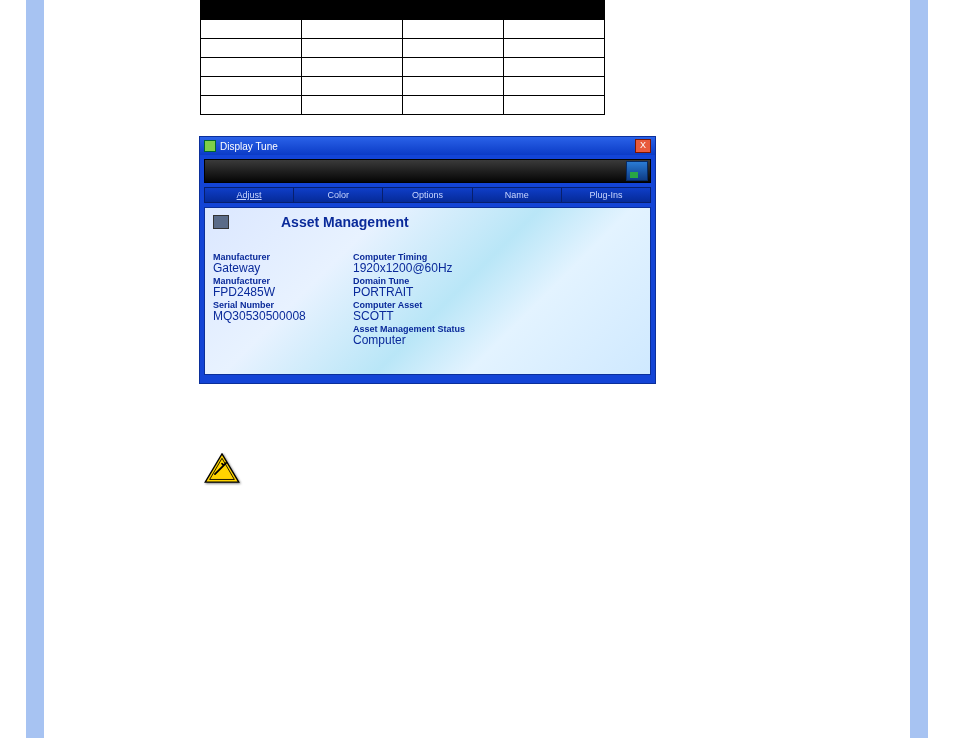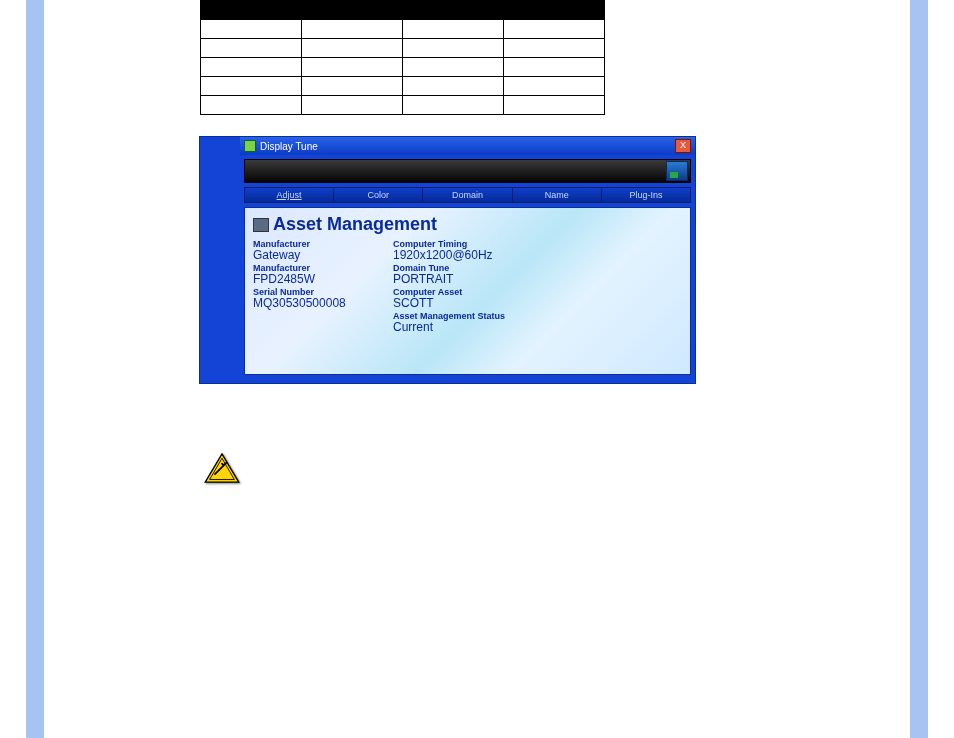--- a/index.html
+++ b/index.html
@@ -7,36 +7,36 @@
   
   .gut{position:absolute;top:0;bottom:0;background:#a7c3f2;opacity:1;}
   .gut.gL{left:26px;width:18px;}
   .gut.gR{right:26px;width:18px;}
   .contentCol{position:absolute;left:200px;top:0;width:600px;}
   
   table.grid{border-collapse:collapse;width:405px;margin-top:0;}
   table.grid th, table.grid td{border:1px solid #000;height:18px;padding:0 4px;font-size:10px;}
   table.grid th{background:#000;color:#fff;}
   
-  .win{margin-top:22px;width:455px;box-shadow:0 0 0 1px #0b2f9a;background:#1344d6;position:relative;padding-left:40px;}
+  .win{margin-top:22px;width:455px;box-shadow:0 0 0 1px #0b2f9a;background:#1344d6;position:relative;}
   .titlebar{height:18px;background:linear-gradient(#2a62e8,#0b3bc6);display:flex;align-items:center;padding:0 4px;color:#fff;font-size:10px;}
   .titlebar .tb-icon{width:10px;height:10px;background:#7fd04a;border:1px solid #063;display:inline-block;margin-right:4px;}
   .titlebar .spacer{flex:1;}
   .titlebar .tb-close{width:14px;height:12px;background:#e85a3c;border:1px solid #7a1500;color:#fff;font-size:9px;line-height:10px;text-align:center;}
   .toolbar{height:22px;background:linear-gradient(#3a3a3a,#050505);margin:4px 4px 0 4px;border:1px solid #000;position:relative;}
   .toolbar .pic{position:absolute;right:2px;top:1px;width:20px;height:18px;background:linear-gradient(#2a7bd4,#0e3c86);border:1px solid #062a63;}
   .toolbar .pic:after{content:"";position:absolute;left:3px;bottom:2px;width:8px;height:6px;background:#28a745;}
   .menubar{display:flex;margin:4px 4px 0 4px;}
   .menubar .mitem{flex:1;background:linear-gradient(#0f3ec8,#052a98);border:1px solid #071f6d;color:#c9d6ff;text-align:center;font-size:9px;line-height:14px;height:14px;border-left:none;}
   .menubar .mitem:first-child{border-left:1px solid #071f6d;text-decoration:underline;}
   .panel{margin:4px;background:linear-gradient(135deg,#dbe7ff 0%,#e8f2ff 30%,#b9e6f7 55%,#e3f3ff 70%,#cfe9ff 100%);border:1px solid #0b2f9a;min-height:150px;padding:6px 8px 10px 8px;position:relative;}
-  .panel h2{margin:0 0 4px 0;color:#0a2a9a;font-size:18px;font-weight:bold;display:flex;align-items:center;}
+  .panel h2{margin:0 0 4px 0;color:#0a2a9a;font-size:14px;font-weight:bold;display:flex;align-items:center;gap:48px;}
   .panel h2 .hicon{width:14px;height:12px;background:#5a6b88;border:1px solid #333;margin-right:4px;display:inline-block;}
   .cols{display:flex;}
-  .cols .col{min-width:140px;}
+  .cols .col{min-width:140px;margin-top:18px;}
   .lbl{color:#0a2a9a;font-weight:bold;font-size:9px;line-height:11px;}
   .val{color:#0a2a9a;font-size:12px;line-height:11px;margin-bottom:2px;}
   .winFooter{height:4px;background:#1344d6;}
   
   .caution{margin-top:70px;margin-left:4px;width:36px;height:30px;}
   .caution svg{width:36px;height:30px;filter:drop-shadow(1px 1px 1px rgba(0,0,0,.5));}
 </style>
 </head>
 <body>
 
@@ -95,21 +95,21 @@
         <span>Display Tune</span>
         <span class="spacer"></span>
         <span class="tb-close">X</span>
       </div>
       <div class="toolbar">
         <div class="pic"></div>
       </div>
       <div class="menubar">
         <div class="mitem">Adjust</div>
         <div class="mitem">Color</div>
-        <div class="mitem">Domain</div>
+        <div class="mitem">Options</div>
         <div class="mitem">Name</div>
         <div class="mitem">Plug-Ins</div>
       </div>
       <div class="panel">
         <h2>
           <span class="hicon"></span>
           <span>Asset Management</span>
         </h2>
         <div class="cols">
           <div class="col">
@@ -121,21 +121,21 @@
             <div class="val">MQ30530500008</div>
           </div>
           <div class="col">
             <div class="lbl">Computer Timing</div>
             <div class="val">1920x1200@60Hz</div>
             <div class="lbl">Domain Tune</div>
             <div class="val">PORTRAIT</div>
             <div class="lbl">Computer Asset</div>
             <div class="val">SCOTT</div>
             <div class="lbl">Asset Management Status</div>
-            <div class="val">Current</div>
+            <div class="val">Computer</div>
           </div>
         </div>
       </div>
       <div class="winFooter"></div>
     </div>
 
     <div class="caution" title="Caution">
       <svg viewBox="0 0 40 34">
         <polygon points="20,1 39,33 1,33" fill="#ffd400" stroke="#000" stroke-width="1.5"></polygon>
         <polygon points="20,6 34,30 6,30" fill="none" stroke="#000" stroke-width="1"></polygon>

